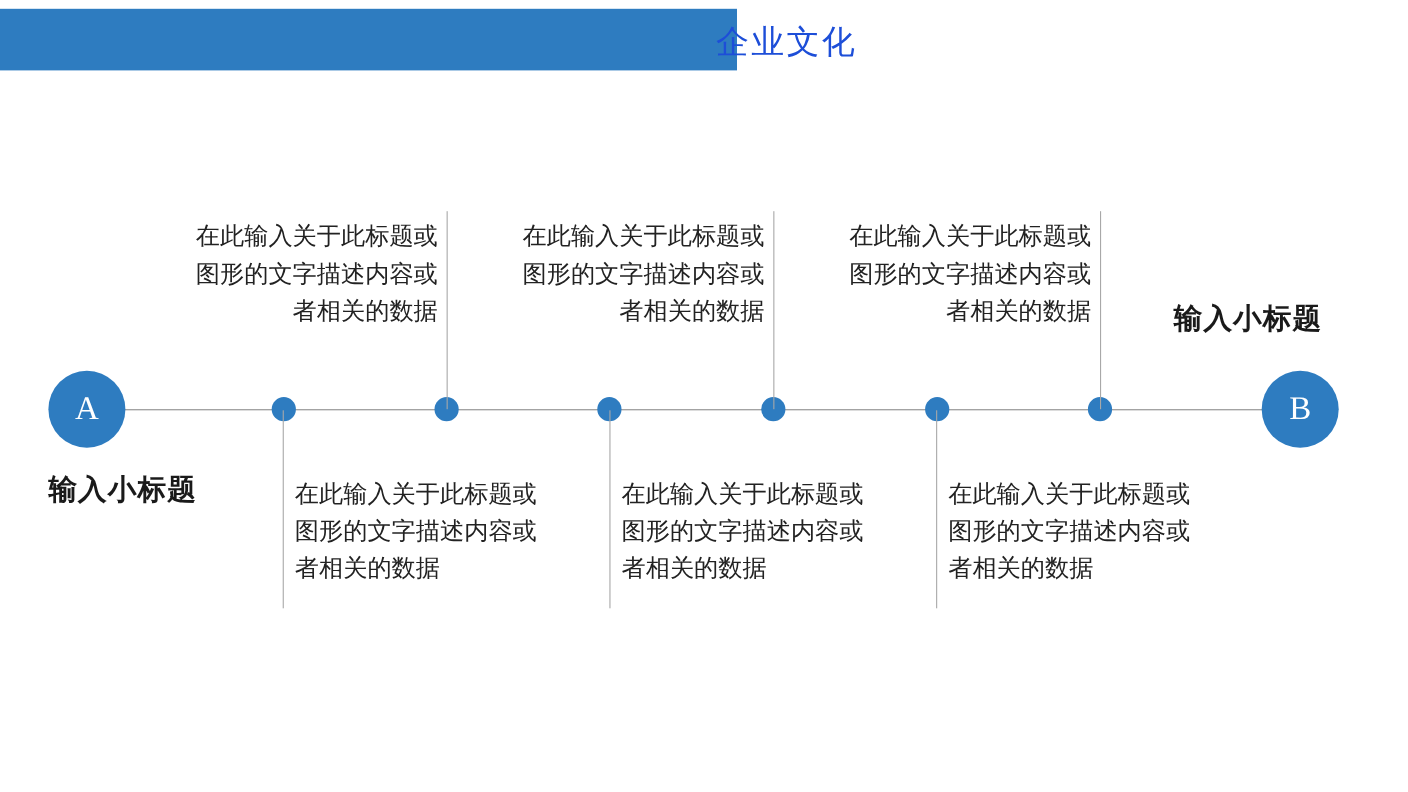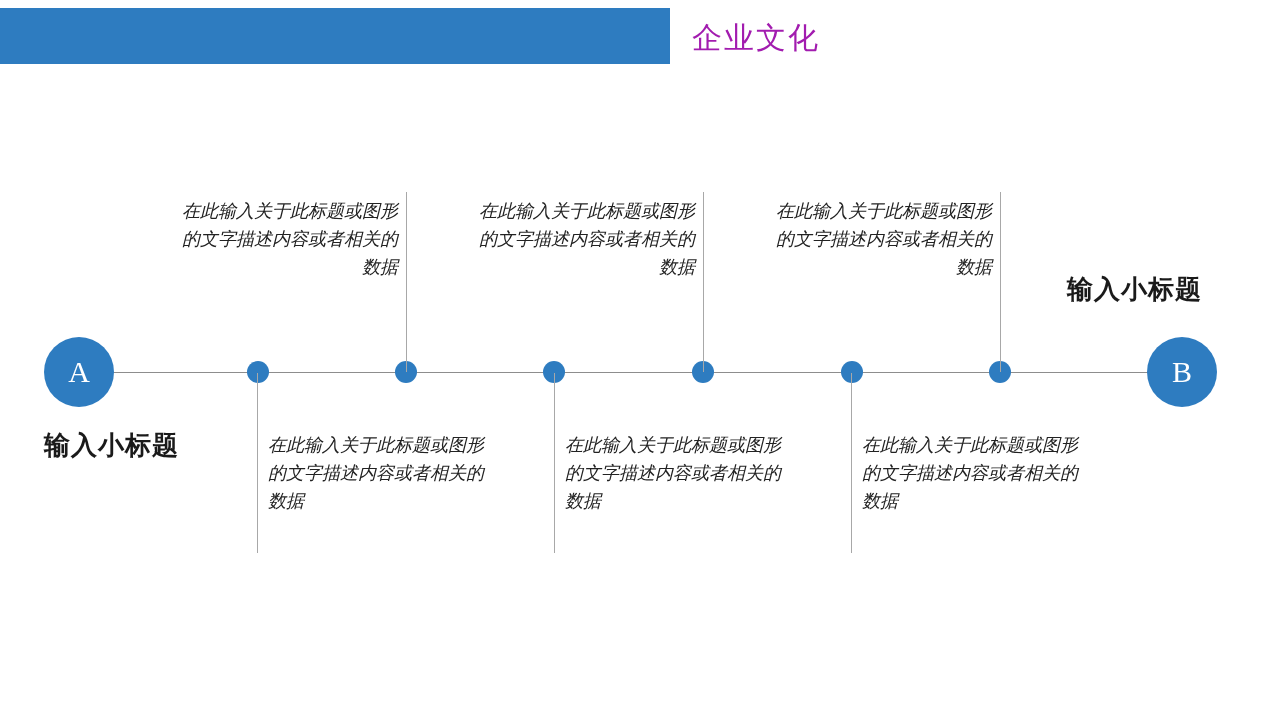--- a/index.html
+++ b/index.html
@@ -19,24 +19,24 @@
   .header-bar {
     position: absolute;
     left: 0;
     top: 8px;
     width: 670px;
     height: 56px;
     background: #2e7cc0;
   }
   .header-title {
     position: absolute;
-    left: 692px;
+    left: 651px;
     top: 18px;
     font-size: 30px;
-    color: #a21caf;
+    color: #1d4ed8;
     letter-spacing: 2px;
     white-space: nowrap;
   }
 
   
   .diagram {
     position: absolute;
     left: 0;
     top: 0;
     width: 1280px;
@@ -98,25 +98,24 @@
     width: 1px;
     background: #a8a8a8;
   }
   .connector.up { top: 192px; height: 180px; }
   .connector.down { top: 373px; height: 180px; }
 
   
   .text-block {
     position: absolute;
     width: 228px;
-    font-size: 18px;
+    font-size: 22px;
     line-height: 1.55;
     color: #222222;
     font-family: "Liberation Serif", serif;
-    font-style: italic;
   }
   .text-block.up {
     top: 198px;
     text-align: right;
   }
   .text-block.down {
     top: 432px;
     text-align: left;
   }
 </style>

